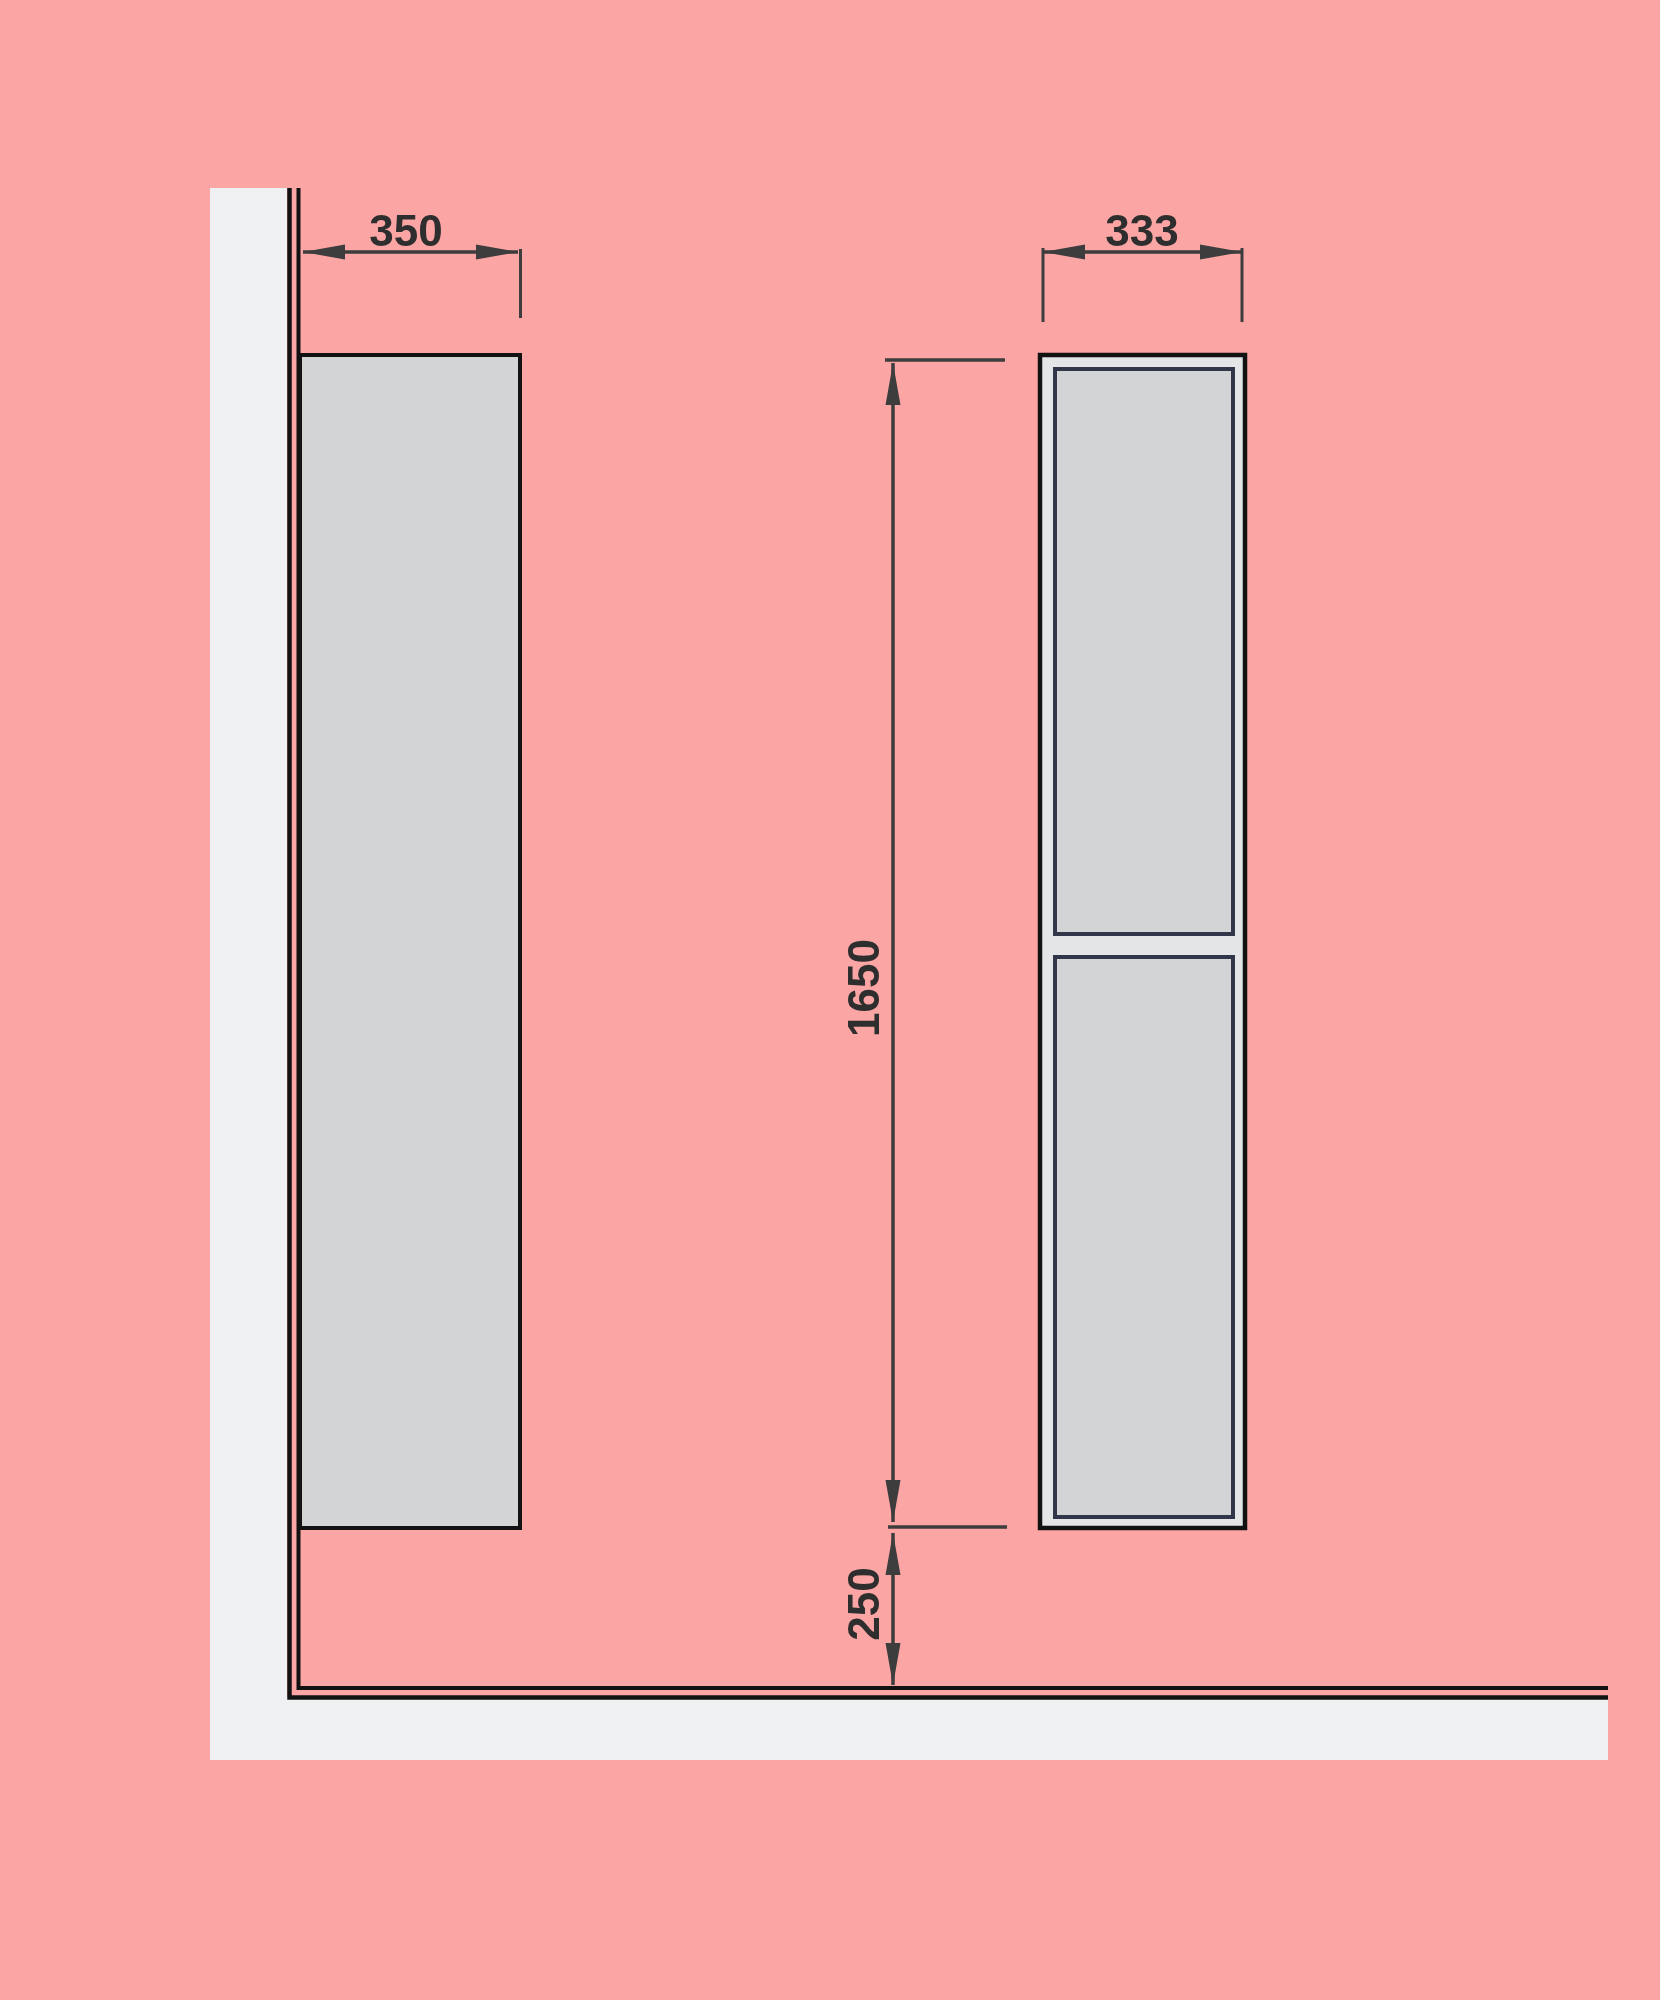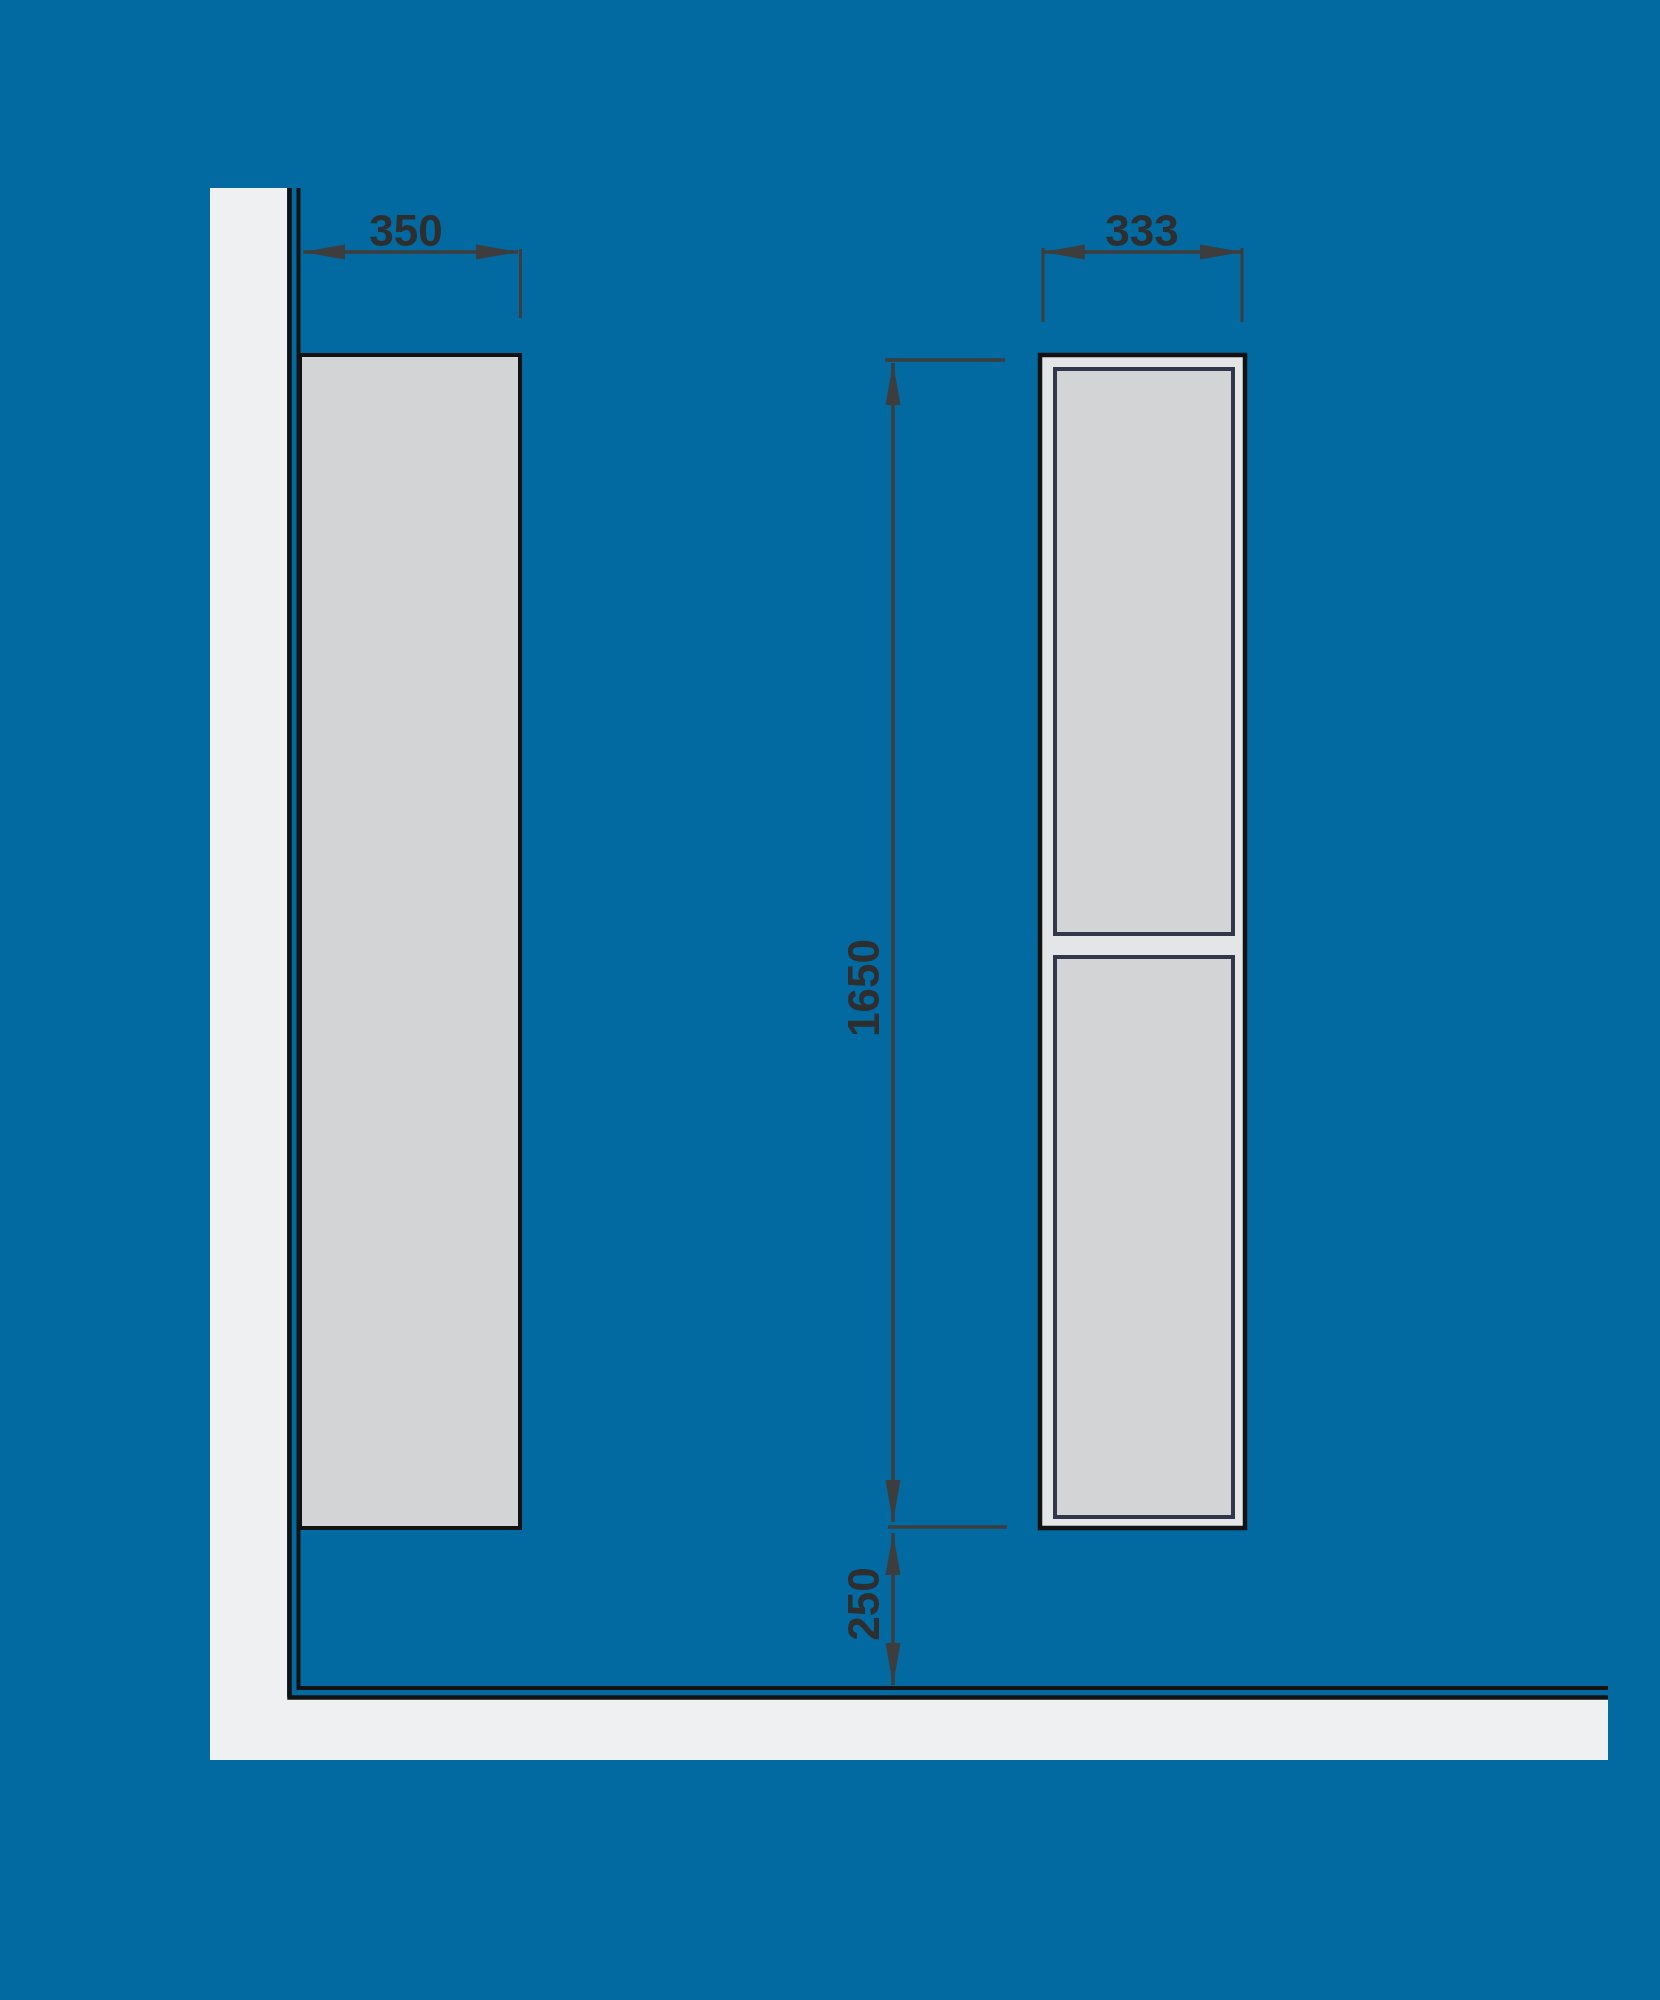--- a/index.html
+++ b/index.html
@@ -4,21 +4,21 @@
 <style>
   html, body {
     margin: 0;
     padding: 0;
     background: #ffffff;
   }
   .canvas {
     position: relative;
     width: 1660px;
     height: 2000px;
-    background: #0369a1;
+    background: #fca5a5;
     overflow: hidden;
     font-family: "Liberation Sans", sans-serif;
   }
   svg { display: block; }
 
   .band-fill   { fill: #eef0f2; stroke: none; }
   .room-line   { fill: none; stroke: #121212; }
   .line-outer  { stroke-width: 4.5px; }
   .line-inner  { stroke-width: 4px; }
 

